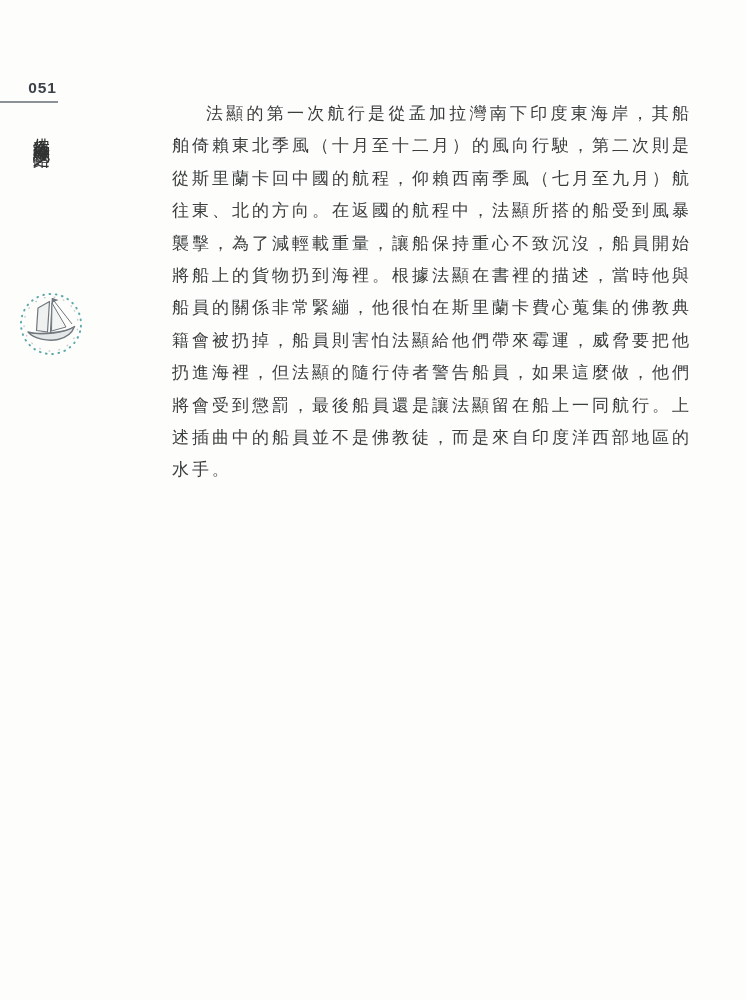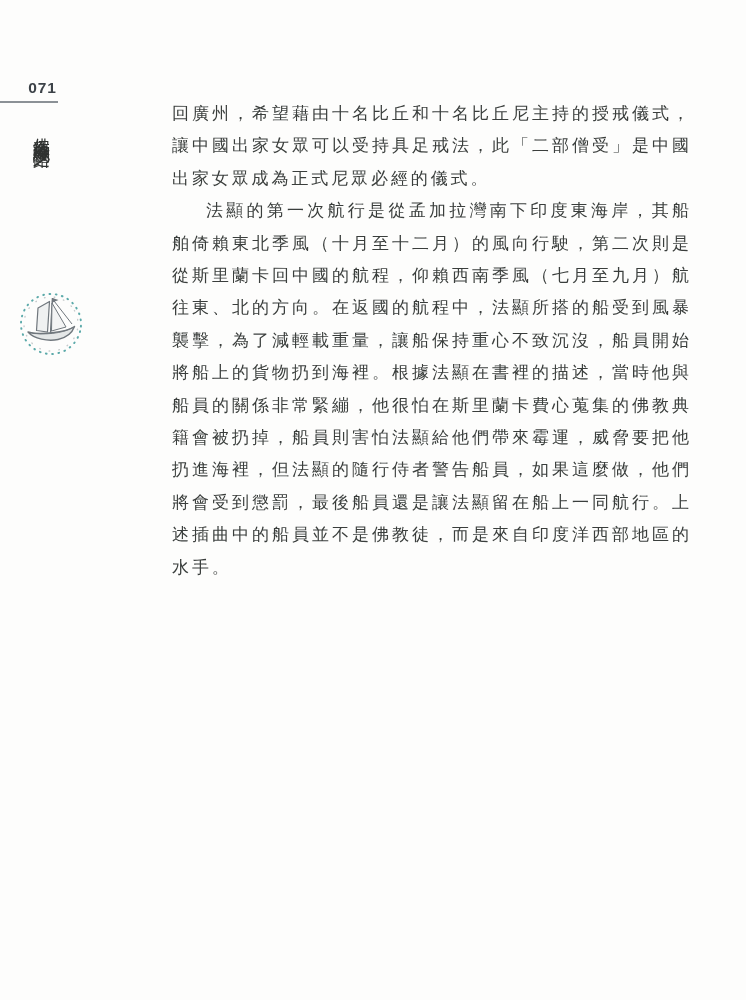--- a/index.html
+++ b/index.html
@@ -75,21 +75,21 @@
   }
   .body-text p.noindent {
     text-indent: 0;
   }
 </style>
 </head>
 <body>
 
 <div class="page">
 
-  <div class="pagenum">071</div>
+  <div class="pagenum">051</div>
   <div class="header-rule"></div>
 
   <div class="vtitle">佛教海線絲綢之路</div>
 
   <svg class="ship-stamp" viewBox="0 0 74 74">
 
     <circle cx="36" cy="37" r="30" fill="none" stroke="#3f9b9b" stroke-width="2" stroke-dasharray="0.7 5.6" stroke-linecap="round" opacity="0.85" transform="rotate(14 36 37)"></circle>
 
     <circle cx="36" cy="37" r="27" fill="none" stroke="#9aa3a6" stroke-width="1.4" stroke-dasharray="0.6 9" stroke-linecap="round" opacity="0.55" transform="rotate(-30 36 37)"></circle>
 
@@ -100,17 +100,16 @@
 
     <path d="M23,21 L34.5,14.5 L32.5,45 L21.5,43.5 Z" fill="#eff1f1" stroke="#70777d" stroke-width="1.2" stroke-linejoin="round"></path>
 
     <path d="M37.5,12 L57,37" stroke="#70777d" stroke-width="1" fill="none"></path>
     <path d="M37,16 L51,40 L36.5,44 Z" fill="#f3f4f4" stroke="#70777d" stroke-width="1" stroke-linejoin="round"></path>
 
     <path d="M37.5,11 L43.5,13 L37.5,15.5 Z" fill="#70777d"></path>
   </svg>
 
   <main class="body-text">
-    <p class="noindent">回廣州，希望藉由十名比丘和十名比丘尼主持的授戒儀式，讓中國出家女眾可以受持具足戒法，此「二部僧受」是中國出家女眾成為正式尼眾必經的儀式。</p>
     <p>法顯的第一次航行是從孟加拉灣南下印度東海岸，其船舶倚賴東北季風（十月至十二月）的風向行駛，第二次則是從斯里蘭卡回中國的航程，仰賴西南季風（七月至九月）航往東、北的方向。在返國的航程中，法顯所搭的船受到風暴襲擊，為了減輕載重量，讓船保持重心不致沉沒，船員開始將船上的貨物扔到海裡。根據法顯在書裡的描述，當時他與船員的關係非常緊繃，他很怕在斯里蘭卡費心蒐集的佛教典籍會被扔掉，船員則害怕法顯給他們帶來霉運，威脅要把他扔進海裡，但法顯的隨行侍者警告船員，如果這麼做，他們將會受到懲罰，最後船員還是讓法顯留在船上一同航行。上述插曲中的船員並不是佛教徒，而是來自印度洋西部地區的水手。</p>
   </main>
 
 </div>
 
 </body></html>

